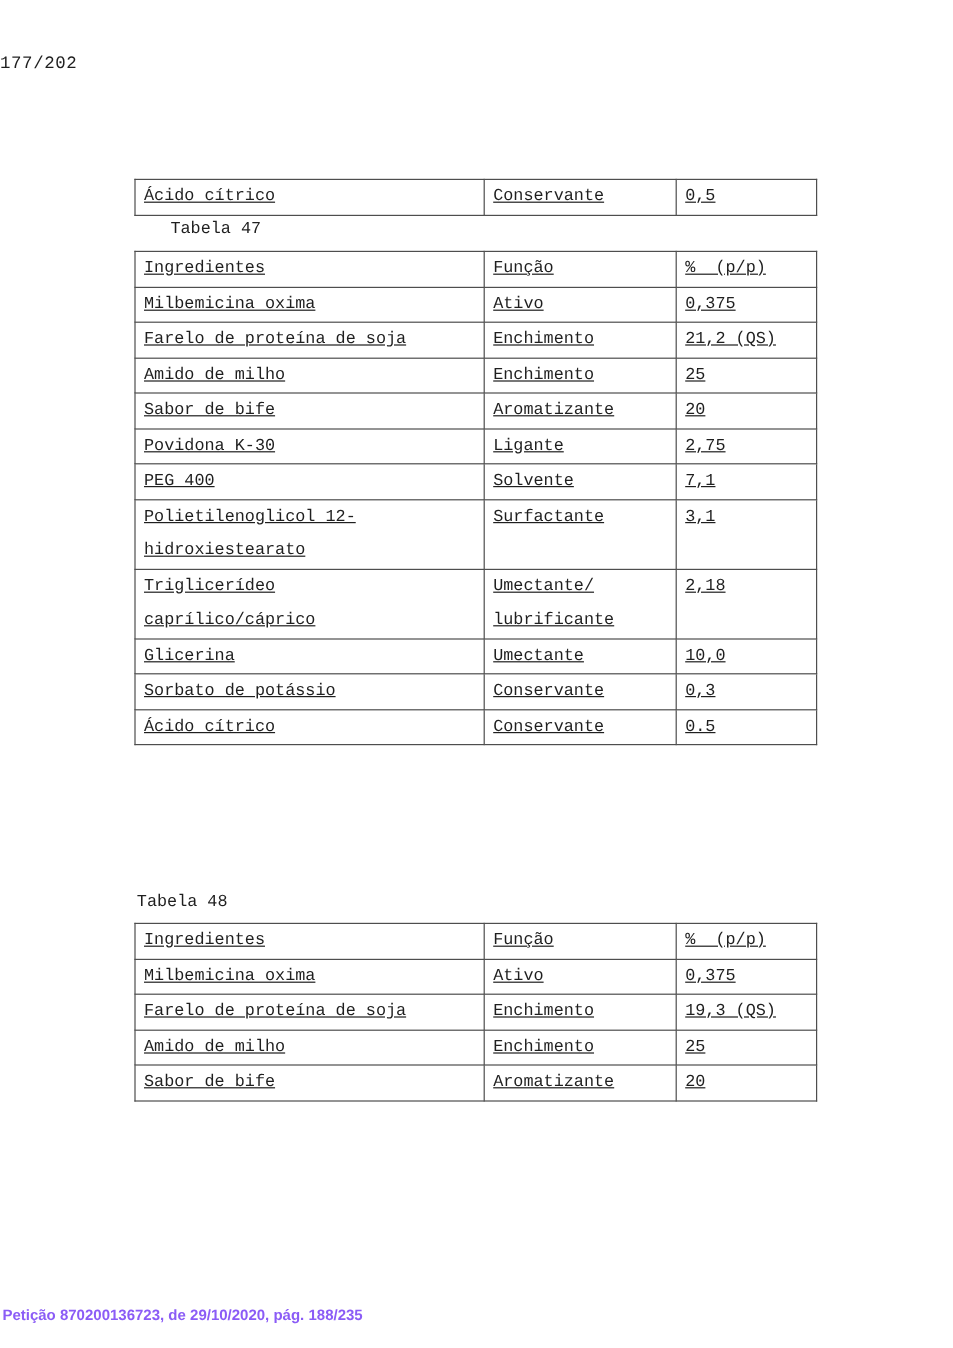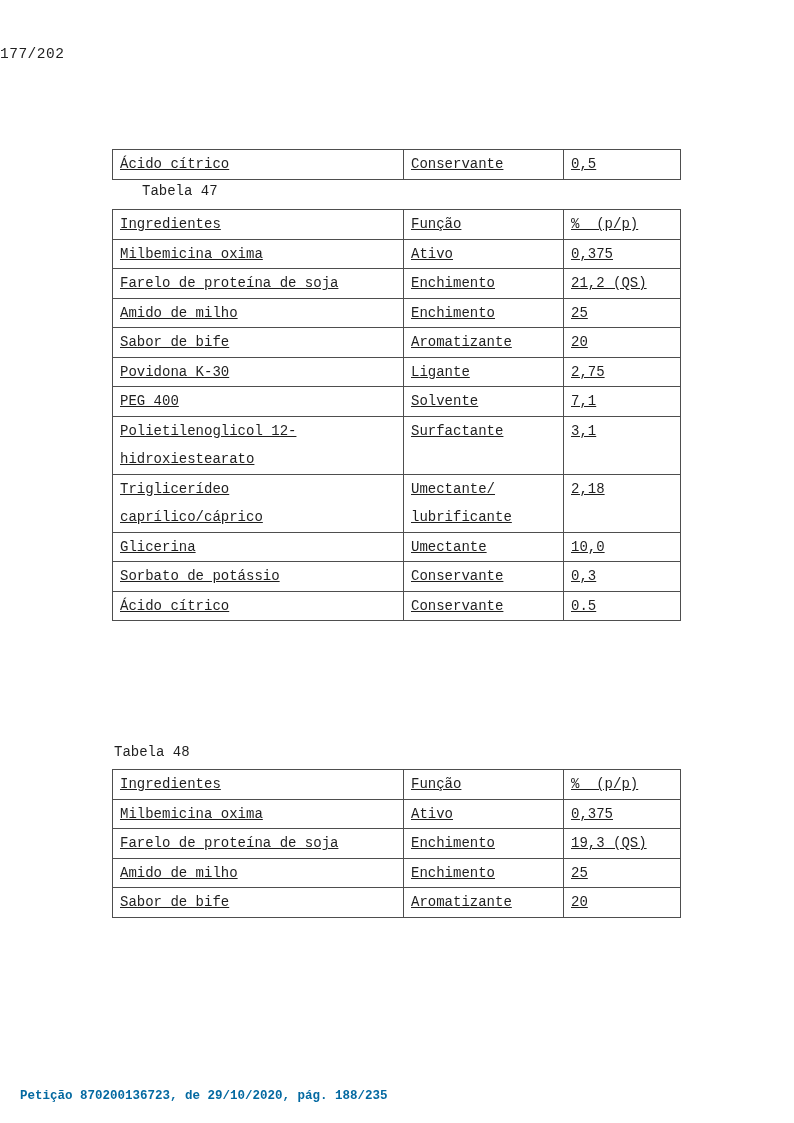--- a/index.html
+++ b/index.html
@@ -55,25 +55,25 @@
 
   .table-caption {
     position: absolute;
     left: 114px;
     font-size: 14px;
     line-height: 18px;
   }
   .petition-footer {
     position: absolute;
     top: 1089px;
-    left: 20px;
-    font-family: Liberation Mono, monospace;
+    left: 2px;
+    font-family: Liberation Sans, sans-serif;
     font-size: 12.5px;
     font-weight: bold;
-    color: #0369a1;
+    color: #8b5cf6;
   }
 </style>
 </head>
 <body>
 
 <div class="page-number">177/202</div>
 
 <table class="doc-table tbl-partial">
   <colgroup>
       <col class="col-ing">

